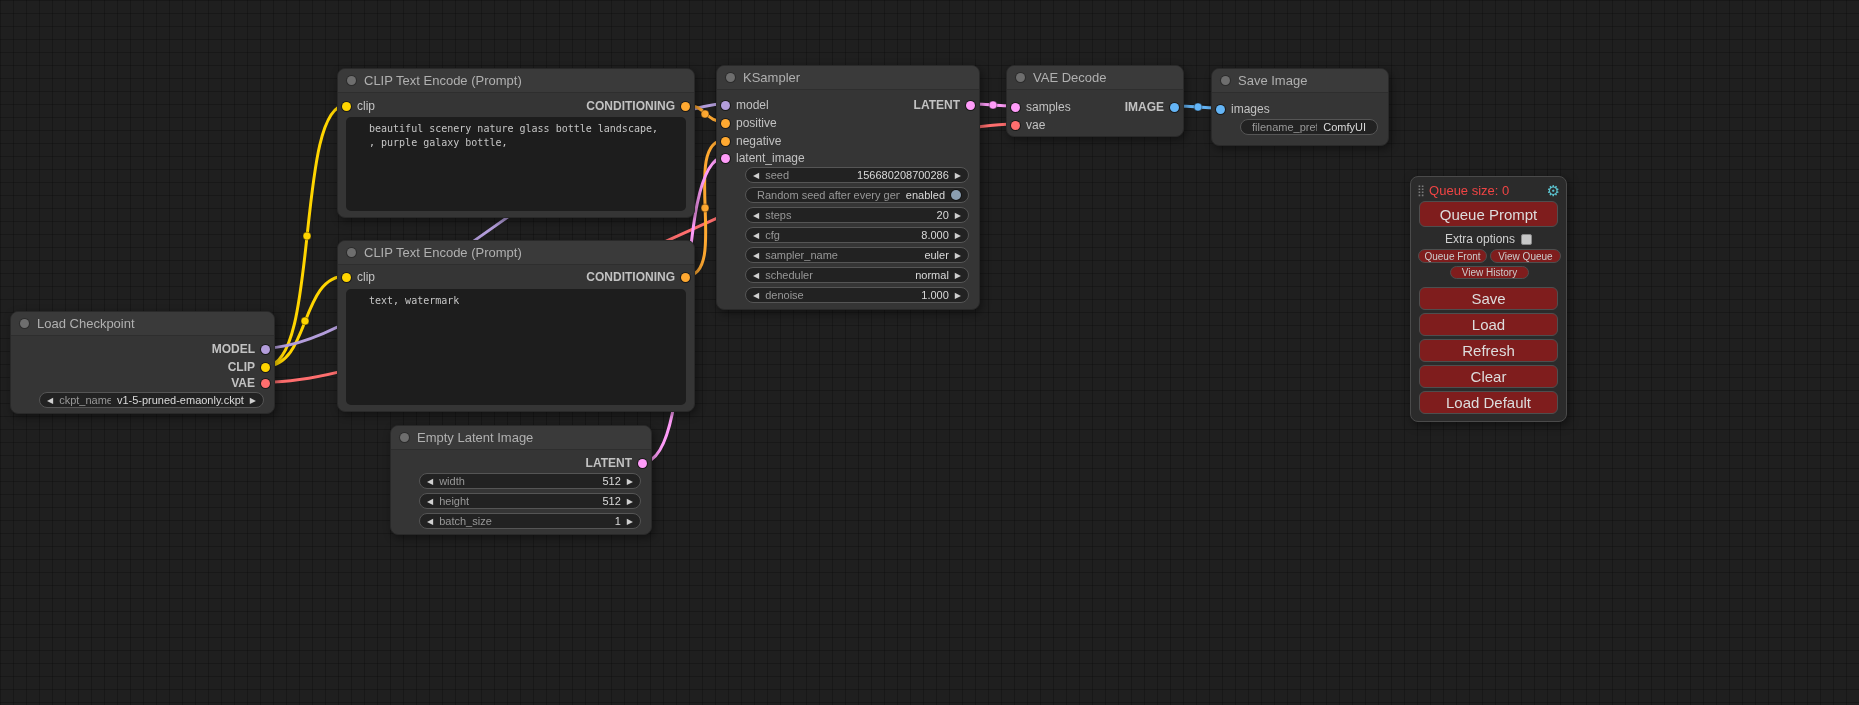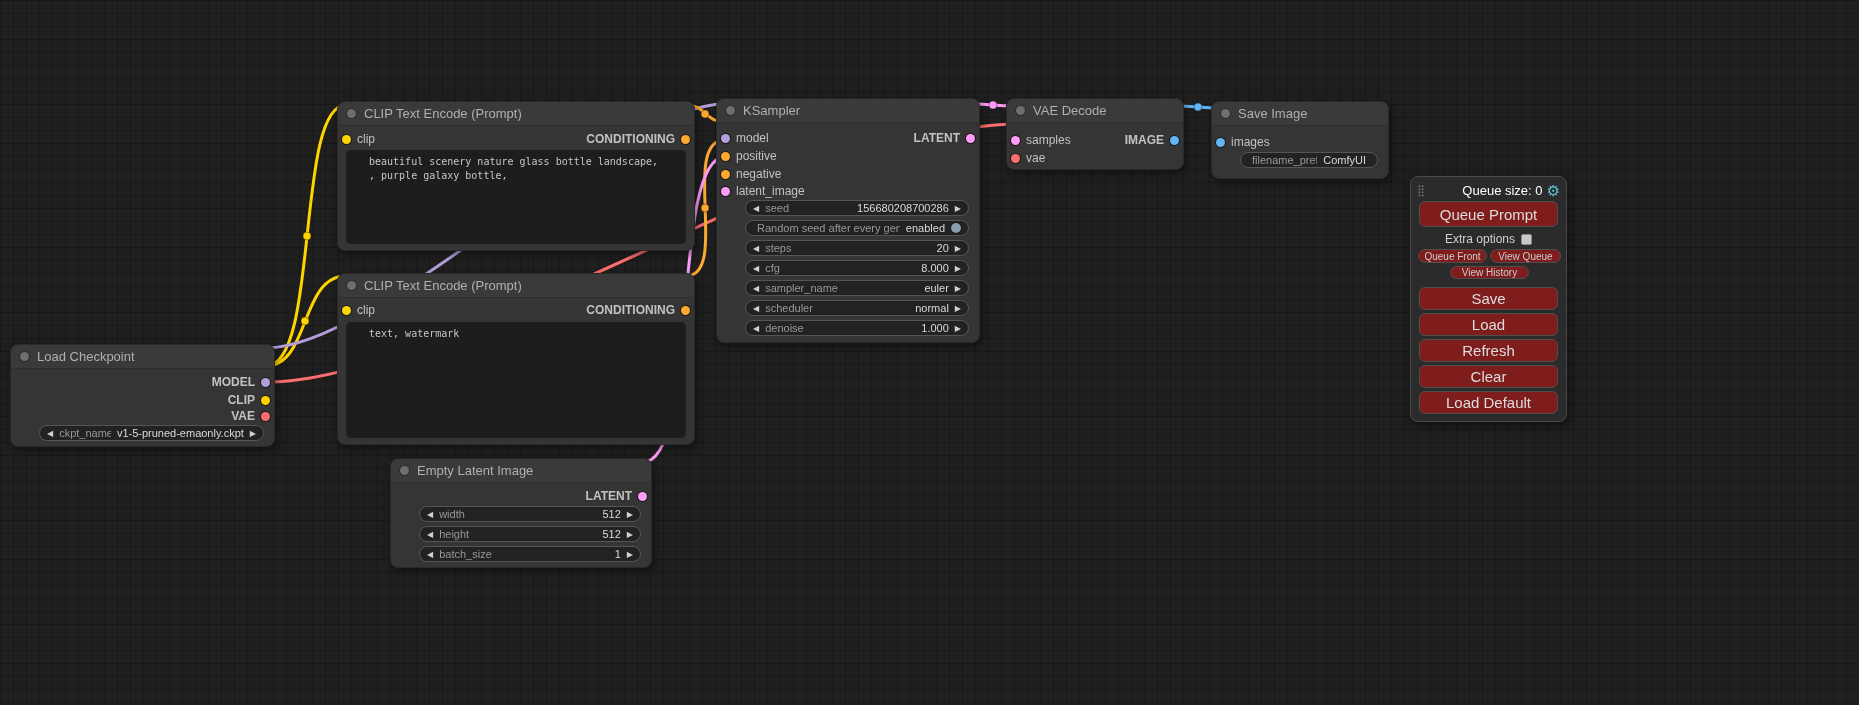--- a/index.html
+++ b/index.html
@@ -14,21 +14,20 @@
     font-family:"Liberation Sans", sans-serif;
   }
   .wires { position:absolute; left:0; top:0; z-index:1; }
   .wire { fill:none; stroke-width:3; stroke-linecap:round; }
   .wire-dot { stroke:rgba(0,0,0,0.35); stroke-width:1; }
 
   .node {
     position:absolute; z-index:2; background:#353535;
     border:1px solid #292929; border-radius:8px;
     box-shadow:2px 3px 9px rgba(0,0,0,0.45);
-    margin-top:33px;
   }
   .node-header {
     height:24px; display:flex; align-items:center; gap:8px; padding:0 9px;
     background:#3a3a3a; border-radius:7px 7px 0 0; border-bottom:1px solid #2e2e2e;
   }
   .collapse-dot { width:9px; height:9px; border-radius:50%; background:#6e6e6e; box-shadow:0 0 0 1px #2c2c2c; flex:none; }
   .node-title { font-size:13px; color:#b0b0b0; white-space:nowrap; }
 
   .port { position:absolute; display:flex; align-items:center; gap:6px; height:14px; z-index:3; }
   .port.in { left:4px; }
@@ -52,21 +51,21 @@
     line-height:1.4; color:#c6c6c6; white-space:pre-wrap; overflow:hidden;
   }
 
   .menu {
     position:absolute; z-index:4; left:1410px; top:176px; width:157px; height:246px;
     background:#2b2b2b; border:1px solid #4a4a4a; border-radius:8px;
     box-shadow:2px 3px 10px rgba(0,0,0,0.5);
   }
   .menu-top { position:absolute; left:6px; right:6px; top:5px; height:16px; display:flex; align-items:center; gap:4px; }
   .drag-handle { font-size:11px; color:#7a7a7a; flex:none; cursor:grab; }
-  .queue-size { flex:1; text-align:right; font-size:13px; color:#ffffff; }
+  .queue-size { flex:1; text-align:left; font-size:13px; color:#ef4444; }
   .gear { font-size:15px; line-height:15px; flex:none; cursor:pointer; }
   .btn {
     position:absolute; background:#7f1d1d; border:1px solid #4e4e4e; border-radius:6px;
     color:#ddd; display:flex; align-items:center; justify-content:center; cursor:pointer;
     font-family:"Liberation Sans", sans-serif;
   }
   .btn.big { left:8px; width:139px; height:26px; font-size:15px; }
   .btn.wide { left:8px; width:139px; height:23px; font-size:15px; }
   .btn.small { font-size:10px; height:14px; border-radius:8px; color:#ccc; }
   .extra-row { position:absolute; left:0; right:0; top:55px; height:14px; display:flex; align-items:center; justify-content:center; gap:6px; }

